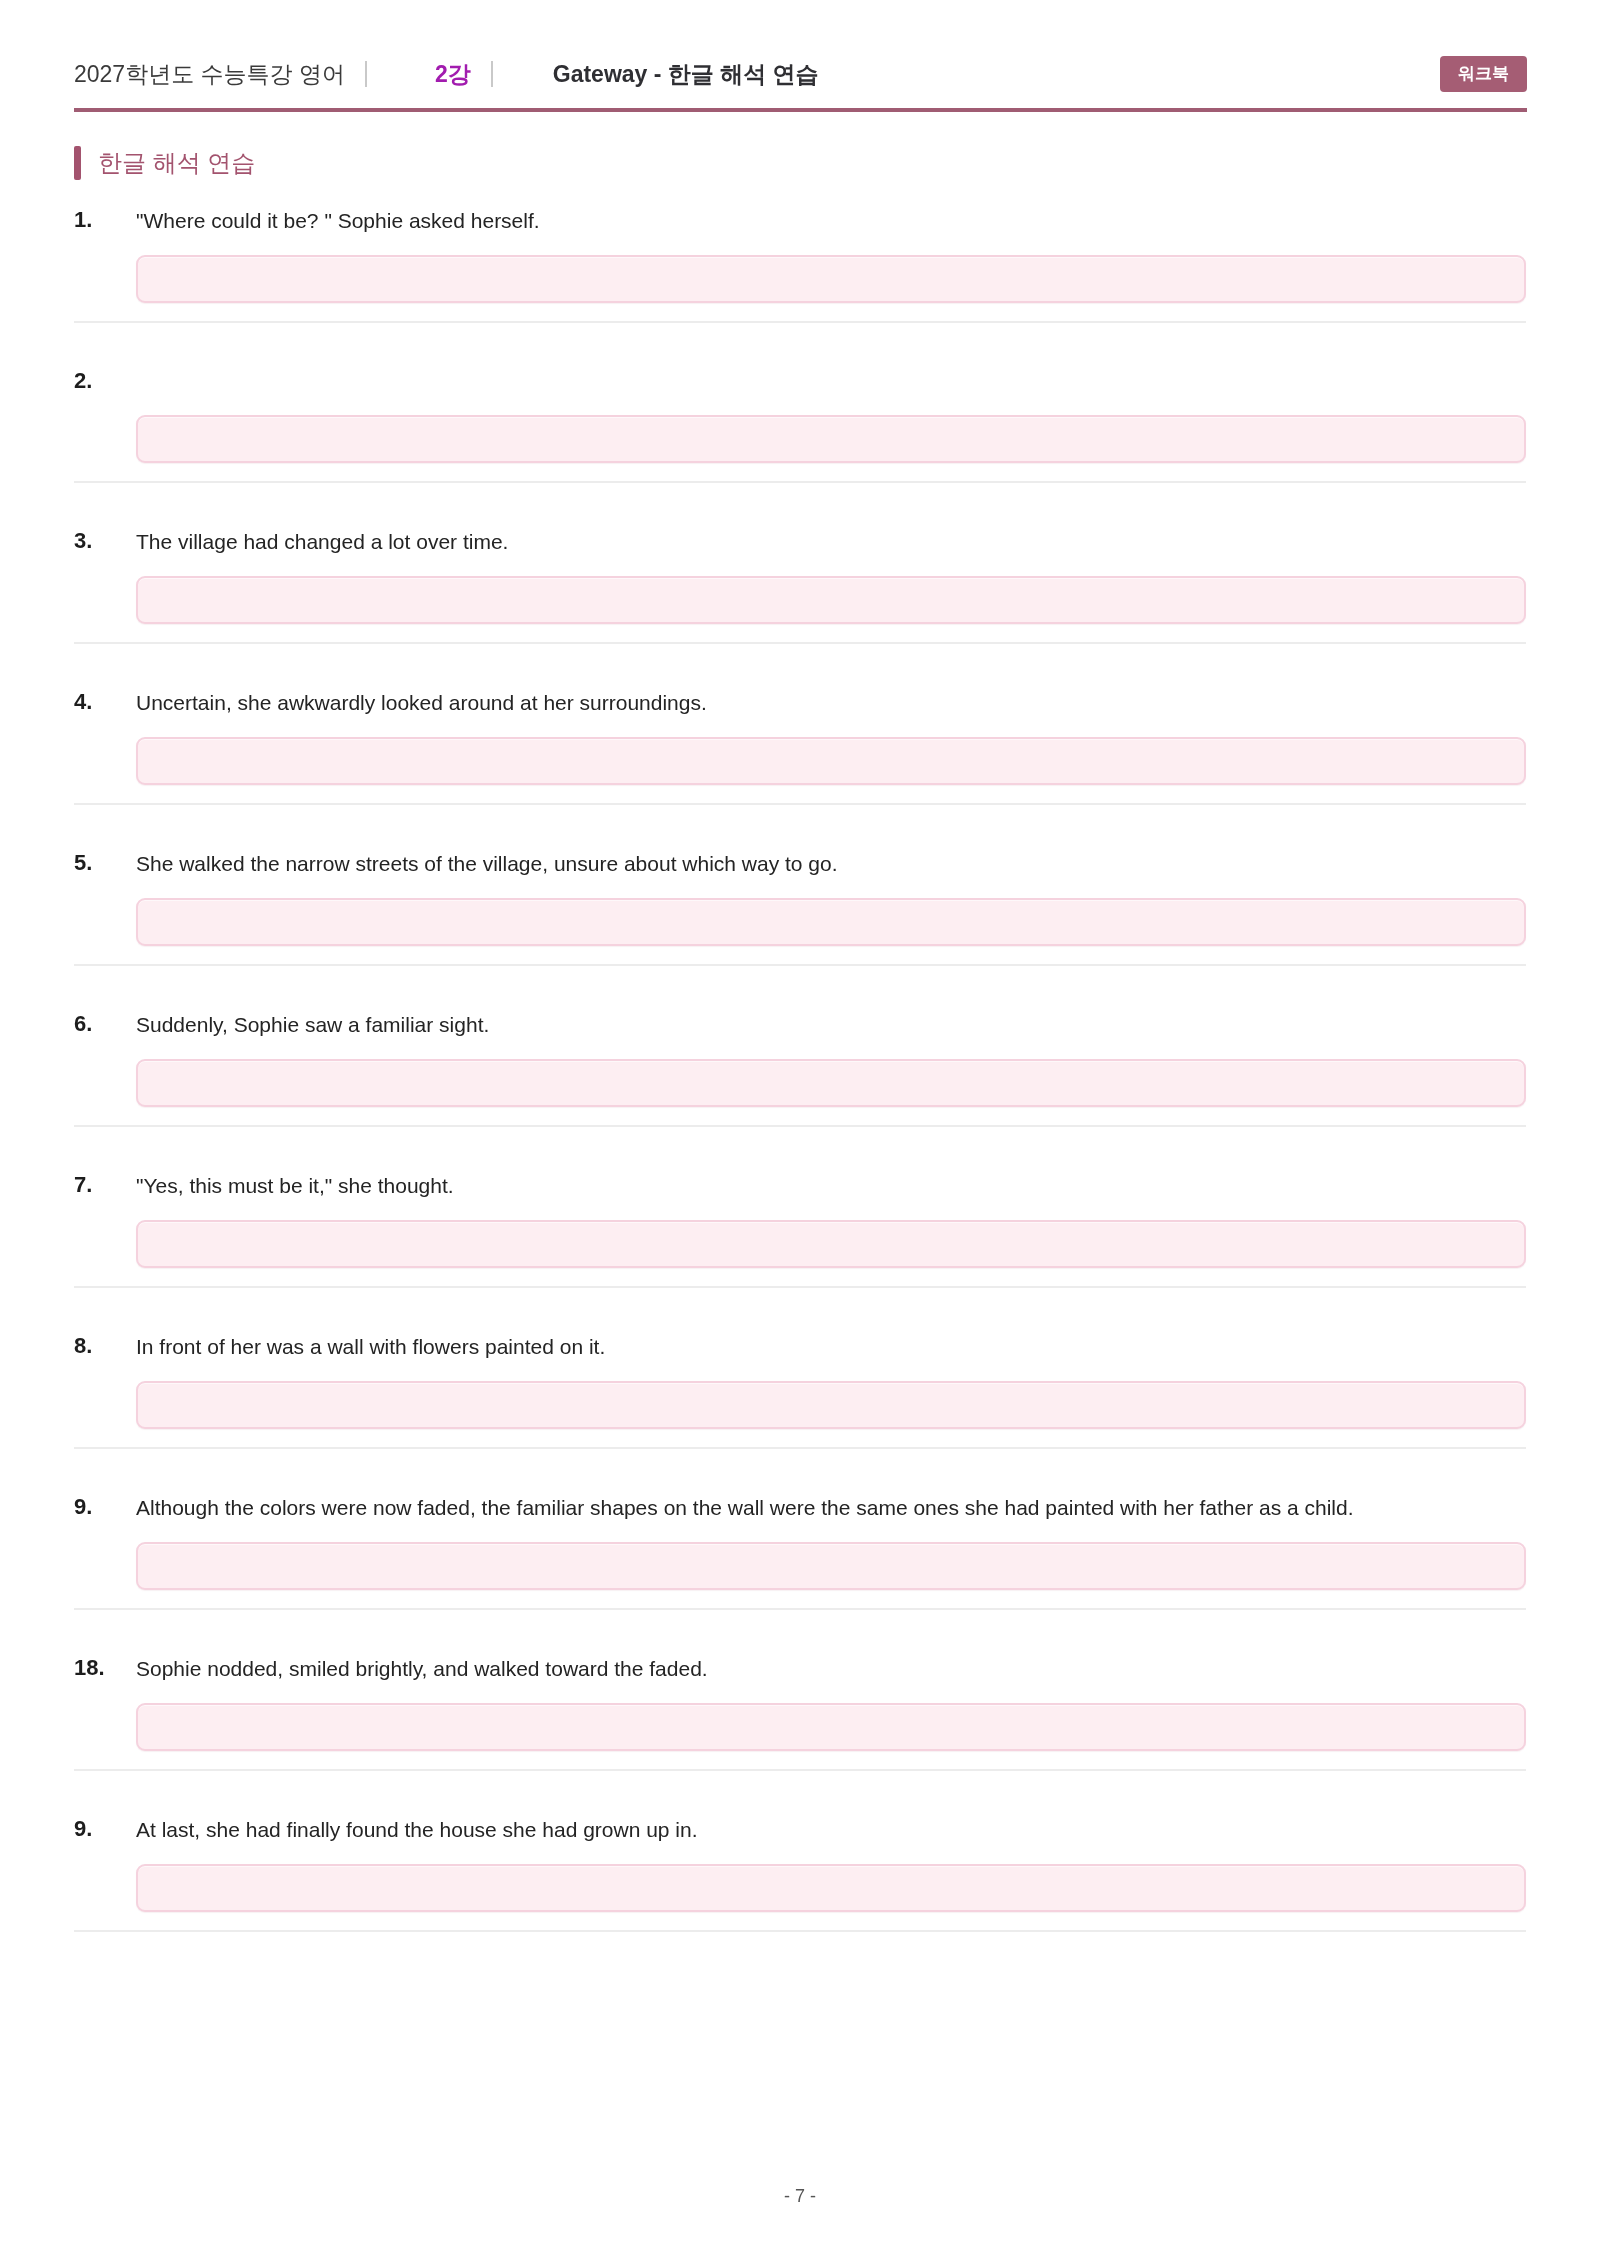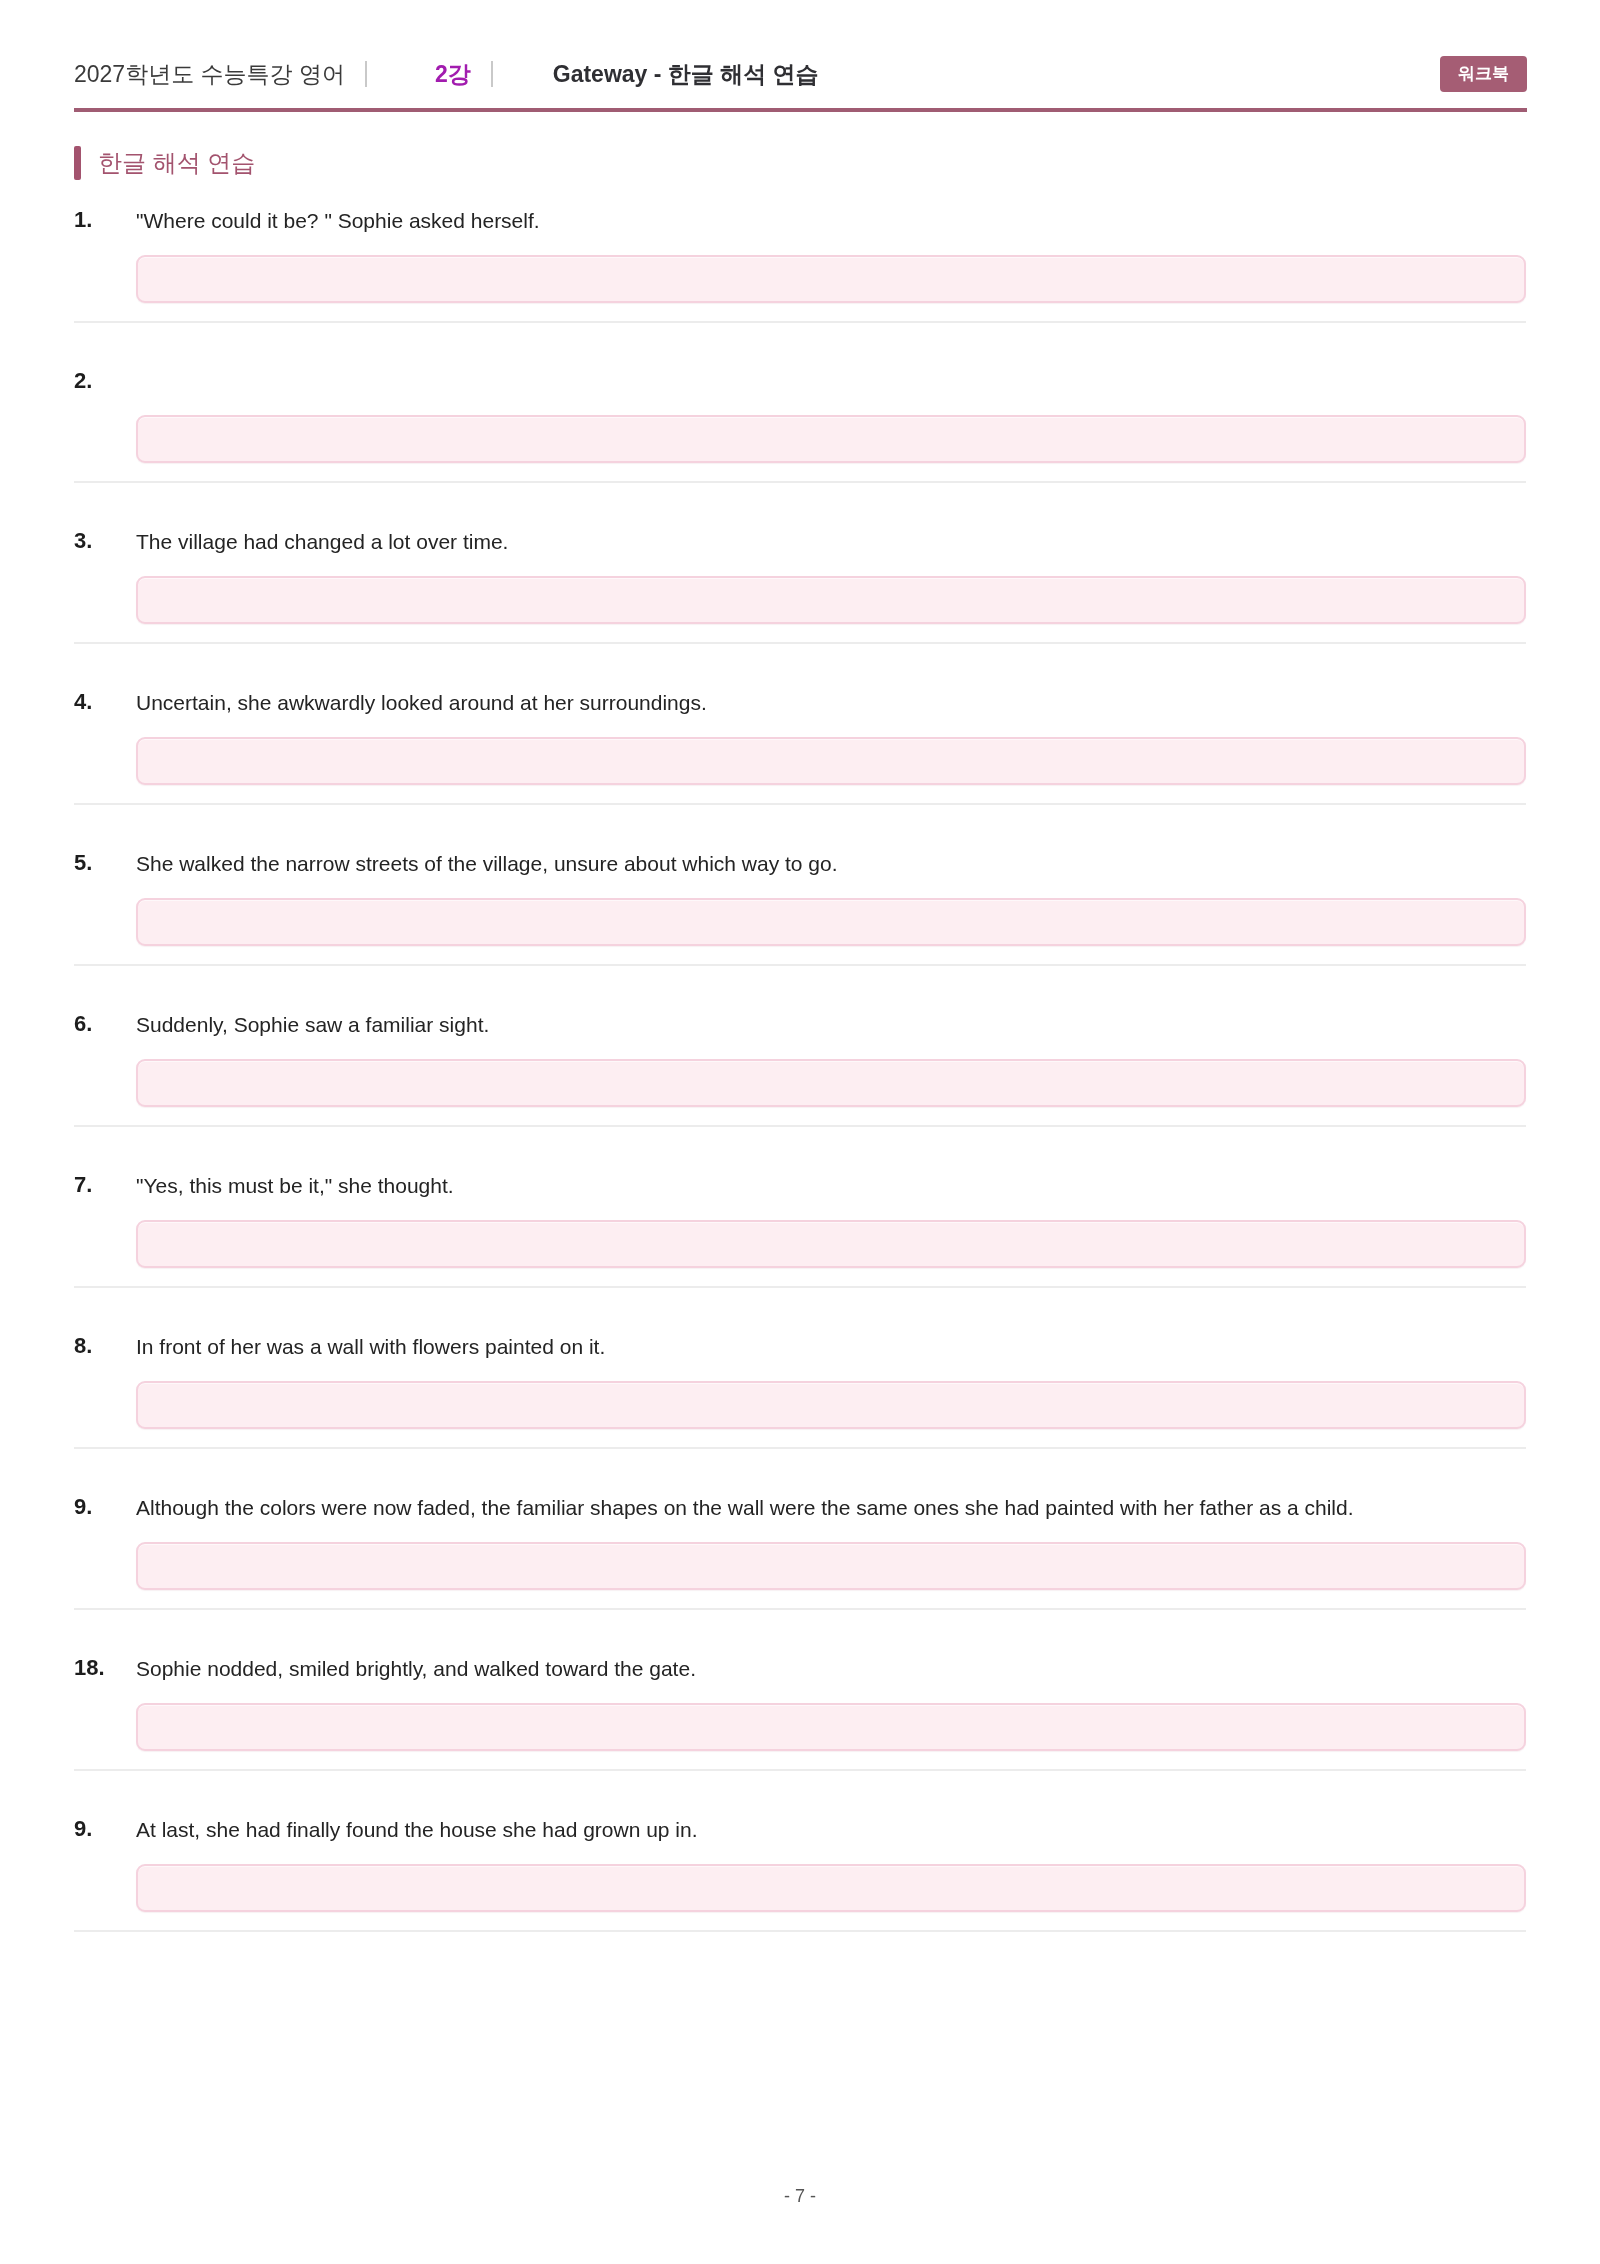--- a/index.html
+++ b/index.html
@@ -174,21 +174,21 @@
         <span class="q-num">9.</span>
         <span class="q-text">Although the colors were now faded, the familiar shapes on the wall were the same ones she had painted with her father as a child.</span>
       </div>
       <div class="answer-box"></div>
       <div class="item-divider"></div>
     </div>
 
     <div class="item">
       <div class="q-row">
         <span class="q-num">18.</span>
-        <span class="q-text">Sophie nodded, smiled brightly, and walked toward the gate.</span>
+        <span class="q-text">Sophie nodded, smiled brightly, and walked toward the faded.</span>
       </div>
       <div class="answer-box"></div>
       <div class="item-divider"></div>
     </div>
 
     <div class="item">
       <div class="q-row">
         <span class="q-num">9.</span>
         <span class="q-text">At last, she had finally found the house she had grown up in.</span>
       </div>

